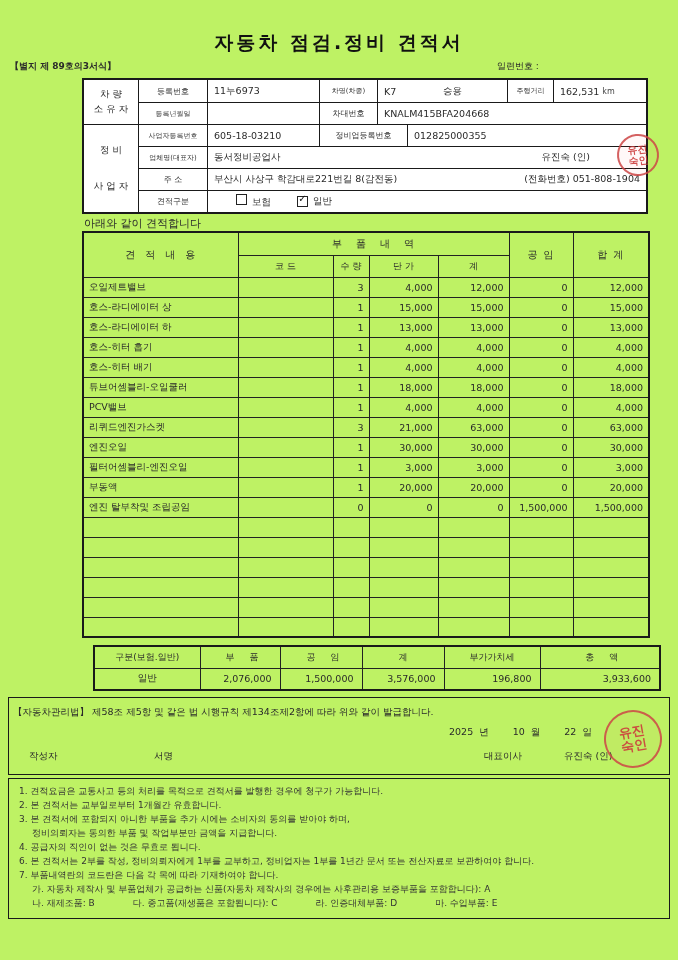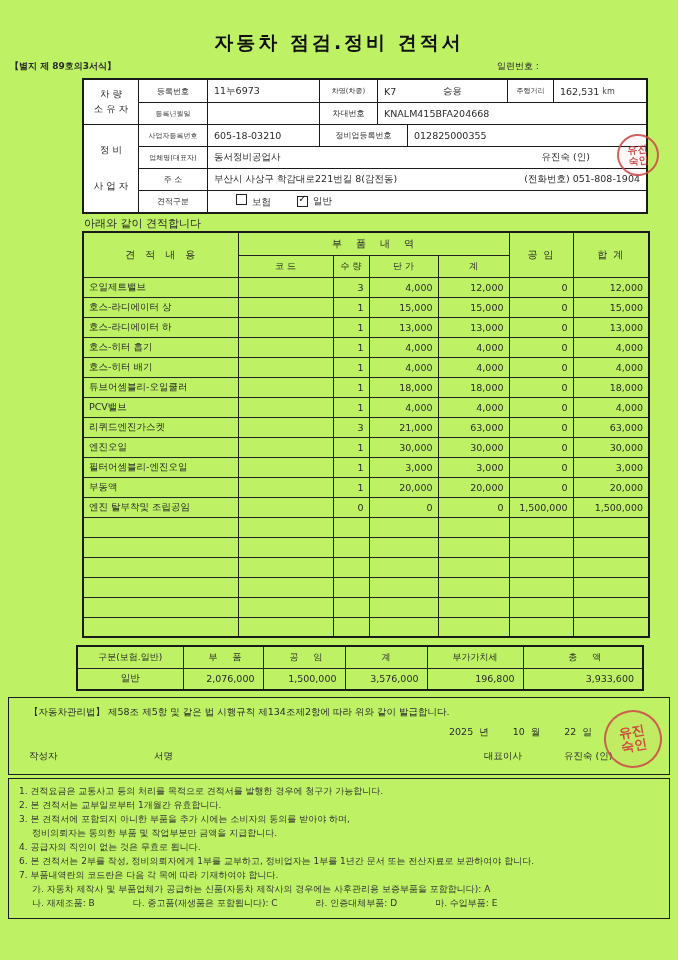--- a/index.html
+++ b/index.html
@@ -66,34 +66,34 @@
   .items thead { border-bottom: 1.5px solid #111; }
   .ls10 { letter-spacing: 10px; padding-left: 14px !important; }
   .ls14 { letter-spacing: 14px; padding-left: 18px !important; }
   .ls6  { letter-spacing: 6px; padding-left: 10px !important; }
   .num { text-align: right; }
   .name { text-align: left; }
   .empty-row td { height: 20px; }
 
   
   .summary {
-    position: absolute; left: 76px; top: 645px; width: 566px;
+    position: absolute; left: 93px; top: 645px; width: 566px;
     border: 2px solid #1a1a1a;
   }
   .summary th, .summary td { border: 1px solid #222; height: 22px; font-size: 9.5px; font-weight: normal; }
   .summary th { font-size: 9px; }
   .summary td.num { padding-right: 8px; }
   .summary td.center { text-align: center; }
 
   
   .legalbox {
     position: absolute; left: 8px; top: 697px; width: 662px; height: 78px;
     border: 1.5px solid #1a1a1a; font-size: 9.5px;
   }
-  .legal-line { position: absolute; left: 20px; top: 8px; }
+  .legal-line { position: absolute; left: 4px; top: 8px; }
   .date-line { position: absolute; left: 440px; top: 28px; display: flex; gap: 6px; }
   .date-line span { display: inline-block; }
   .date-gap { width: 12px; }
   .sig-line { position: absolute; left: 20px; top: 52px; width: 620px; }
   .sig-writer { position: absolute; left: 0; }
   .sig-sign { position: absolute; left: 125px; }
   .sig-ceo-label { position: absolute; left: 455px; }
   .sig-ceo-name { position: absolute; left: 535px; }
 
   

